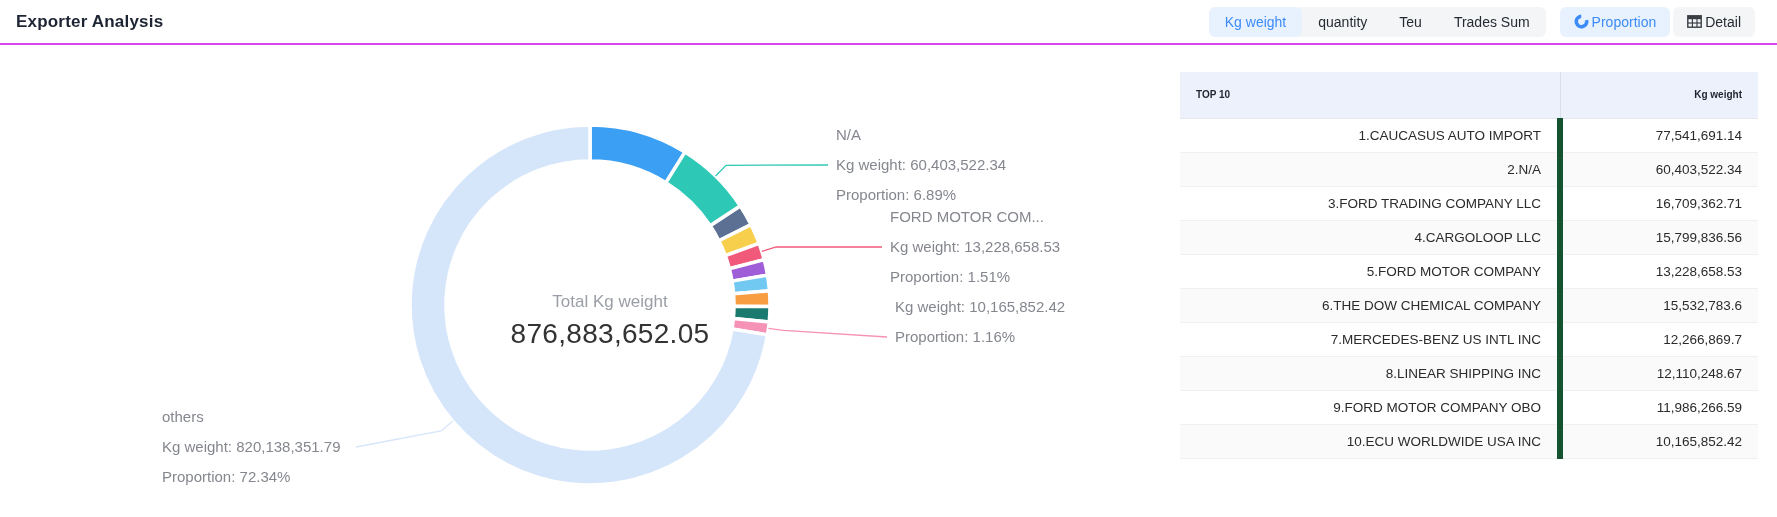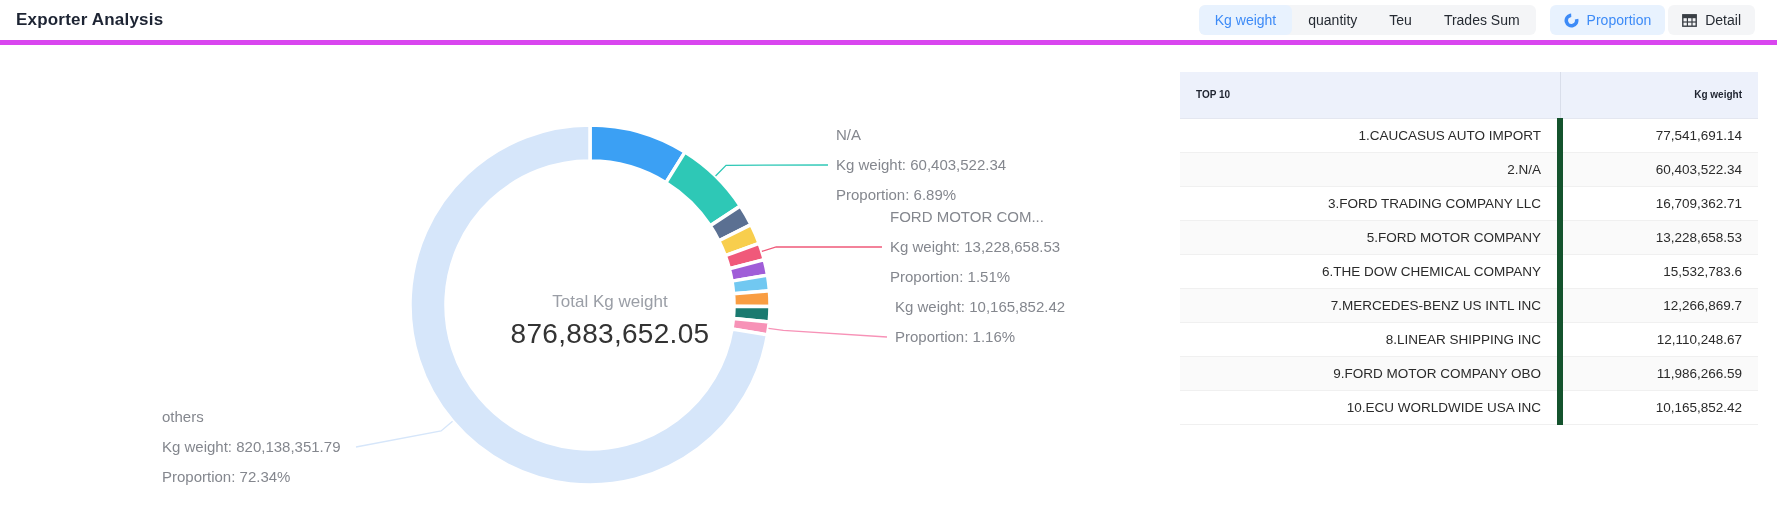--- a/index.html
+++ b/index.html
@@ -1,31 +1,31 @@
 <!DOCTYPE html>
 <html><head>
 <meta charset="utf-8">
 <style>
   * { box-sizing: border-box; margin: 0; padding: 0; }
   html, body { width: 1777px; height: 517px; background: #fff; overflow: hidden;
     font-family: "Liberation Sans", sans-serif; }
 
   
-  .header { position: relative; height: 45px; border-bottom: 5px solid #d946ef;
+  .header { position: relative; height: 45px; border-bottom: 2px solid #d946ef;
     display: flex; align-items: center; padding: 0 22px 0 16px; }
   .page-title { font-size: 17px; font-weight: 700; color: #1D2433; letter-spacing: .2px; }
   .header-spacer { flex: 1; }
   .tabs-wrap { display: flex; align-items: center; gap: 14px; }
   .tab-group { display: flex; background: #F4F5F7; border-radius: 6px; overflow: hidden; }
   .tab { height: 30px; display: flex; align-items: center; padding: 0 16px;
     font-size: 14px; color: #262B33; cursor: pointer; background: transparent; border: 0;
     font-family: "Liberation Sans", sans-serif; white-space: nowrap; }
   .tab.active { background: #E8F2FE; color: #3D8BF7; border-radius: 6px; }
   .view-group { display: flex; gap: 3px; }
-  .view-btn { height: 30px; display: flex; align-items: center; gap: 8px; padding: 0 14px;
+  .view-btn { height: 30px; display: flex; align-items: center; gap: 3px; padding: 0 14px;
     font-size: 14px; border-radius: 6px; background: #F4F5F7; color: #262B33; cursor: pointer;
     border: 0; font-family: "Liberation Sans", sans-serif; white-space: nowrap; }
   .view-btn.active { background: #E8F2FE; color: #3D8BF7; }
 
   
   .main { position: relative; height: 472px; }
 
   #donut-svg { position: absolute; left: 0; top: 0; }
 
   .center-text { position: absolute; left: 450px; top: 244px; width: 320px; text-align: center; }
@@ -152,20 +152,24 @@
           </tr>
           <tr>
             <td class="td-name">2.N/A</td>
             <td class="td-val">60,403,522.34</td>
           </tr>
           <tr>
             <td class="td-name">3.FORD TRADING COMPANY LLC</td>
             <td class="td-val">16,709,362.71</td>
           </tr>
           <tr>
+            <td class="td-name">4.CARGOLOOP LLC</td>
+            <td class="td-val">15,799,836.56</td>
+          </tr>
+          <tr>
             <td class="td-name">5.FORD MOTOR COMPANY</td>
             <td class="td-val">13,228,658.53</td>
           </tr>
           <tr>
             <td class="td-name">6.THE DOW CHEMICAL COMPANY</td>
             <td class="td-val">15,532,783.6</td>
           </tr>
           <tr>
             <td class="td-name">7.MERCEDES-BENZ US INTL INC</td>
             <td class="td-val">12,266,869.7</td>

